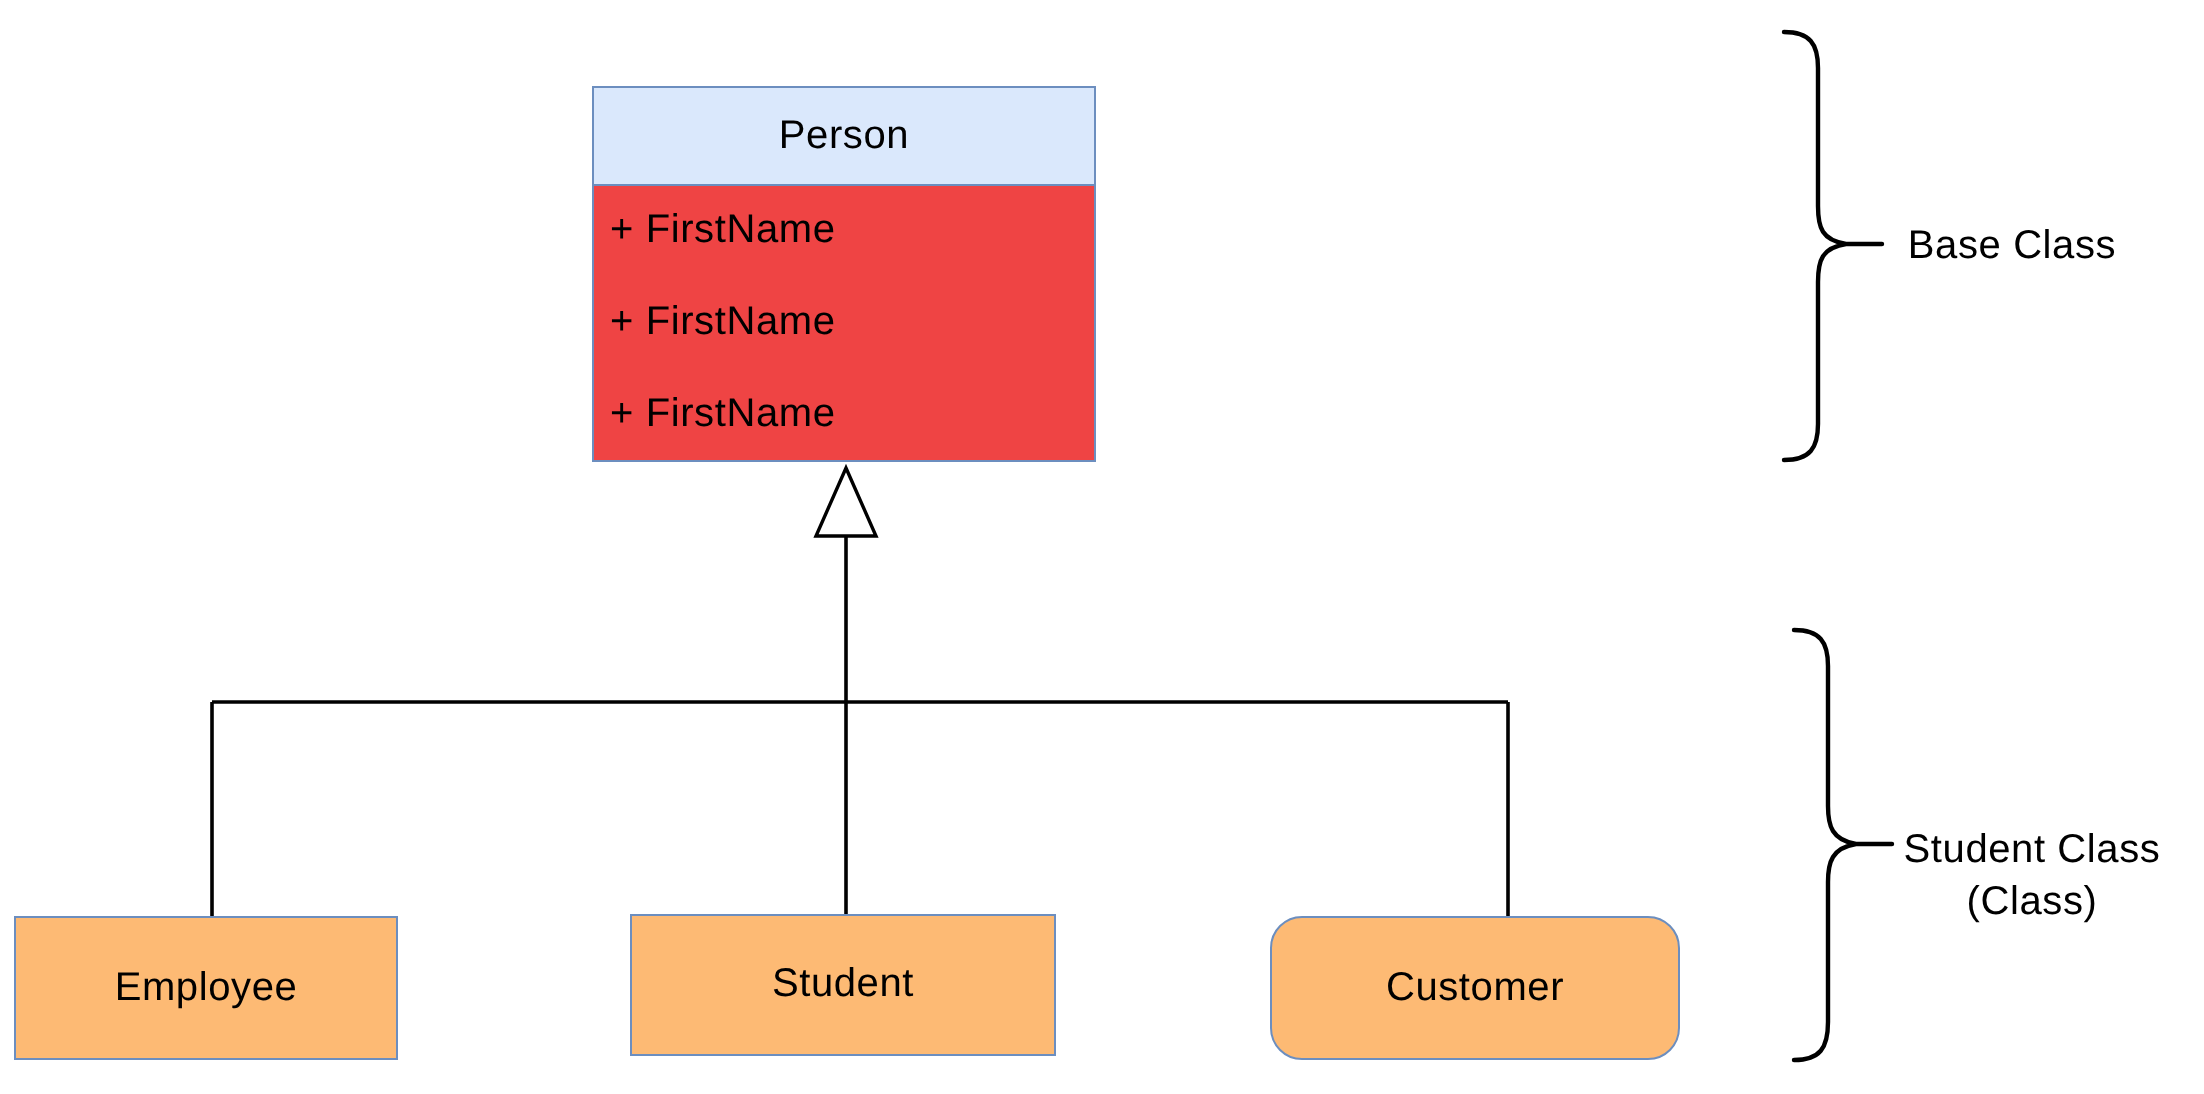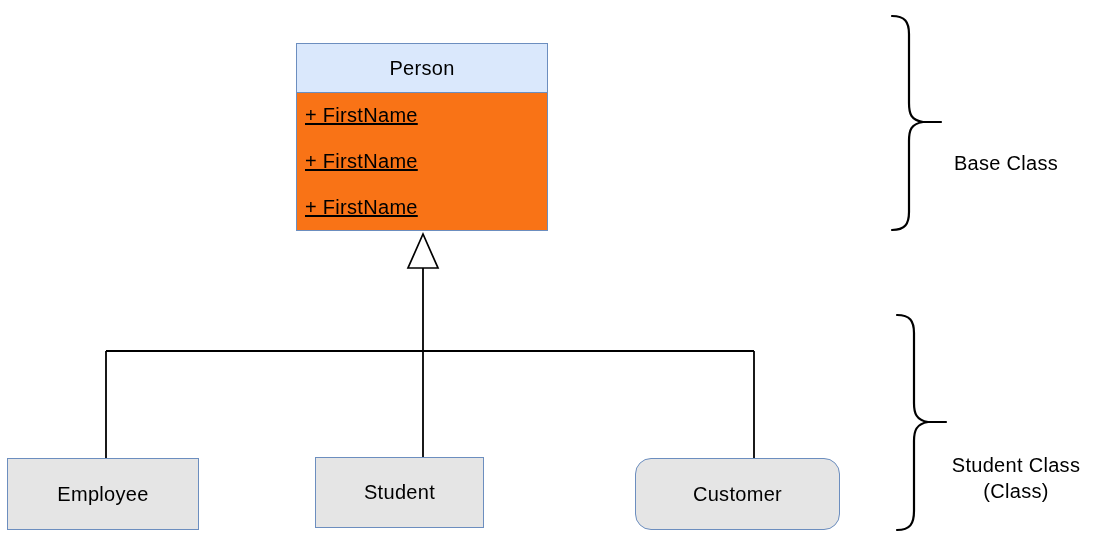--- a/index.html
+++ b/index.html
@@ -24,76 +24,74 @@
     height: 547px;
     pointer-events: none;
   }
   
   .class-box {
     position: absolute;
     left: 296px;
     top: 43px;
     width: 252px;
     height: 188px;
-    background: #f97316;
+    background: #ef4444;
     border: 1px solid #6c8ebf;
     box-sizing: border-box;
     display: flex;
     flex-direction: column;
   }
   .class-header {
     height: 48px;
     flex: 0 0 48px;
     background: #dae8fc;
     border-bottom: 1px solid #6c8ebf;
     display: flex;
     align-items: center;
     justify-content: center;
     font-size: 20px;
     letter-spacing: 0.3px;
   }
   .class-body {
     flex: 1;
     display: flex;
     flex-direction: column;
-    text-decoration: underline;
   }
   .class-field {
     flex: 1;
     display: flex;
     align-items: center;
     padding-left: 8px;
     font-size: 20px;
     letter-spacing: 0.3px;
   }
   
   .simple-box {
     position: absolute;
-    background: #e5e5e5;
+    background: #fdba74;
     border: 1px solid #6c8ebf;
     box-sizing: border-box;
     display: flex;
     align-items: center;
     justify-content: center;
     font-size: 20px;
     letter-spacing: 0.3px;
   }
   .box-employee { left: 7px;   top: 458px; width: 192px; height: 72px; }
-  .box-student  { left: 315px; top: 457px; width: 169px; height: 71px; }
+  .box-student  { left: 315px; top: 457px; width: 213px; height: 71px; }
   .box-customer { left: 635px; top: 458px; width: 205px; height: 72px; border-radius: 16px; }
   
   .brace-label {
     position: absolute;
     width: 160px;
     text-align: center;
     font-size: 20px;
     line-height: 26px;
     letter-spacing: 0.3px;
     color: #000000;
-    margin-top: 40px;
   }
   .label-base    { left: 926px; top: 110px; }
   .label-derived { left: 936px; top: 412px; }
 </style>
 </head>
 <body>
 
 <div class="canvas">
 
   <svg class="connector-layer" viewBox="0 0 1102 547">

